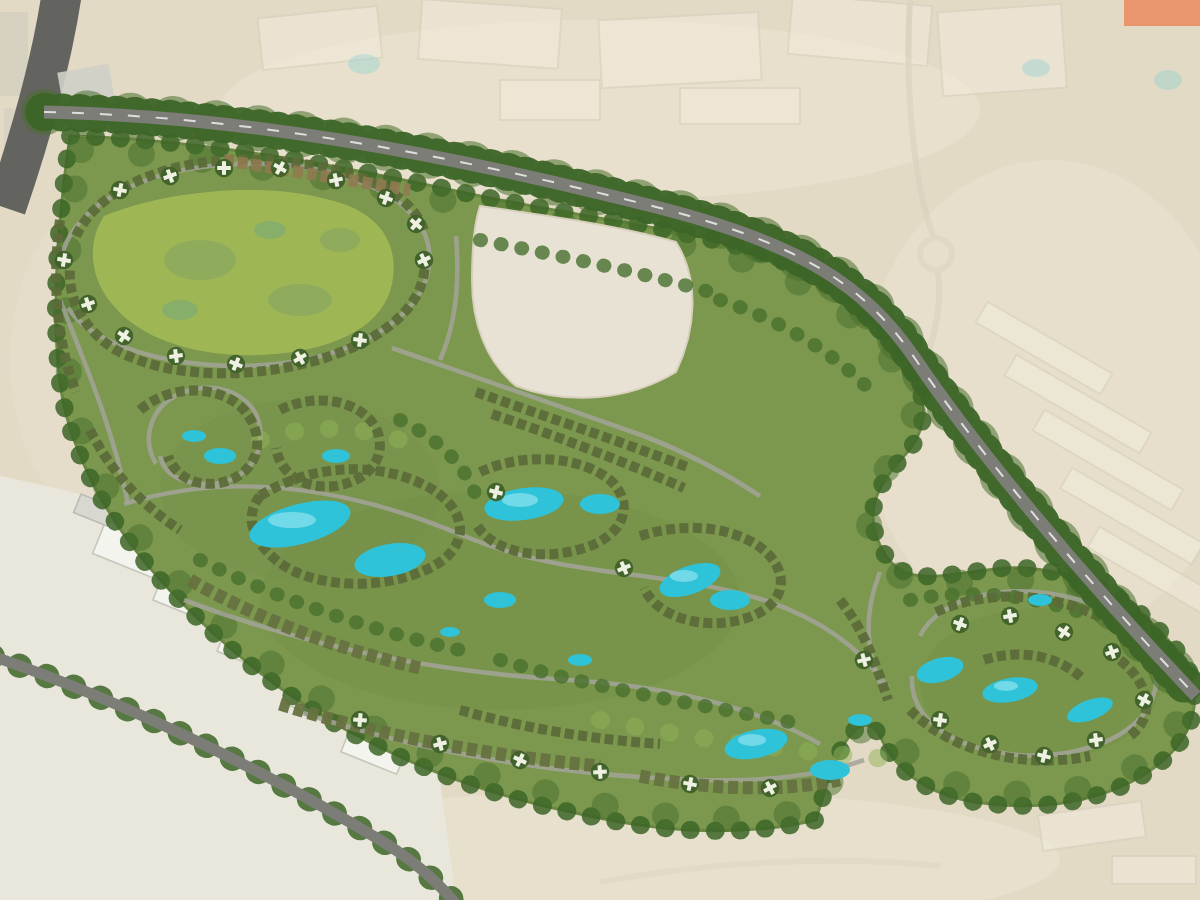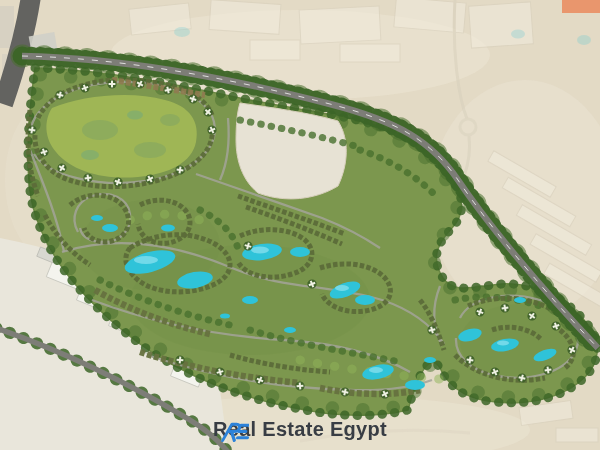--- a/index.html
+++ b/index.html
@@ -284,24 +284,13 @@
   </g>
 
   <g>
     <path class="rd-trees-s" d="M -4,328 C 60,350 130,384 190,420 C 205,429 218,440 228,452"></path>
     <path class="rd-south" d="M -4,328 C 60,350 130,384 190,420 C 205,429 218,440 228,452"></path>
   </g>
 
   <rect x="562" y="0" width="38" height="13" fill="#e9966d"></rect>
 </svg>
 
-<div class="watermark">
-  <svg class="re-mark" width="36" height="27" viewBox="0 0 40 28">
-    <g transform="skewX(-10) translate(5 0)">
-      <path class="re-stroke" d="M 10,24 L 17,6 L 22,6 C 28,6 28,14 21,14 L 15,14 M 18,14 L 23,24"></path>
-      <path class="re-stroke" d="M 27,7 L 37,7"></path>
-      <path class="re-stroke" d="M 26.5,14 L 34,14"></path>
-      <path class="re-stroke" d="M 26,21 L 37,21"></path>
-    </g>
-  </svg>
-  <span class="brand">Real Estate Egypt</span>
 </div>
-</div>
 
 </body></html>

